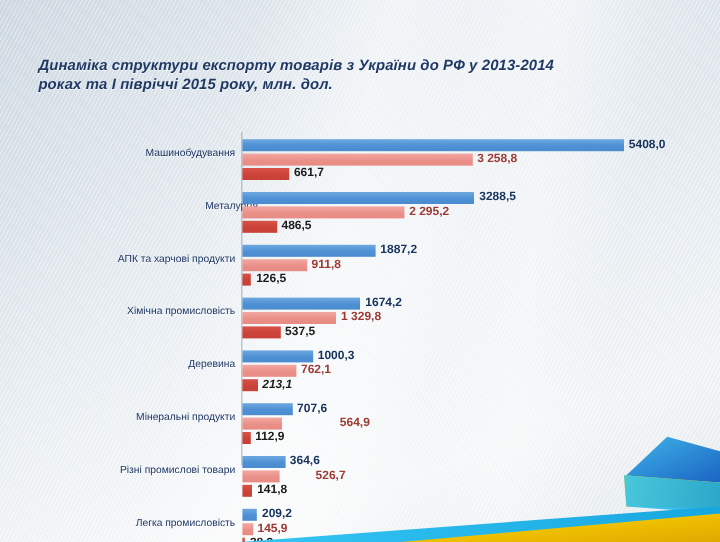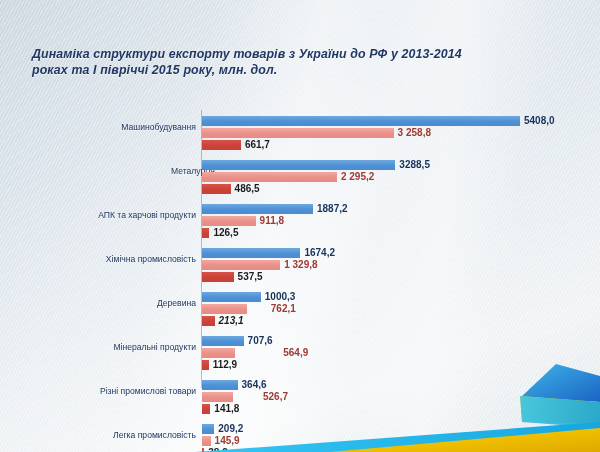--- a/index.html
+++ b/index.html
@@ -211,21 +211,21 @@
         </div>
       </div>
       <div class="group" style="top: 176px;">
         <div class="cat-label">Деревина</div>
         <div class="bar-row" style="top: 6px;">
           <div class="bar bar-2013" style="width: 58.8194px;"></div>
           <div class="val val-2013" style="left: 62.8194px;">1000,3</div>
         </div>
         <div class="bar-row" style="top: 18px;">
           <div class="bar bar-2014" style="width: 44.8128px;"></div>
-          <div class="val val-2014" style="left: 48.8128px; margin-left: 20px;">762,1</div>
+          <div class="val val-2014" style="left: 48.8128px;">762,1</div>
         </div>
         <div class="bar-row" style="top: 30px;">
           <div class="bar bar-2015" style="width: 12.5307px;"></div>
           <div class="val val-2015" style="left: 16.5307px; font-style: italic;">213,1</div>
         </div>
       </div>
       <div class="group" style="top: 220px;">
         <div class="cat-label">Мінеральні продукти</div>
         <div class="bar-row" style="top: 6px;">
           <div class="bar bar-2013" style="width: 41.6081px;"></div>

